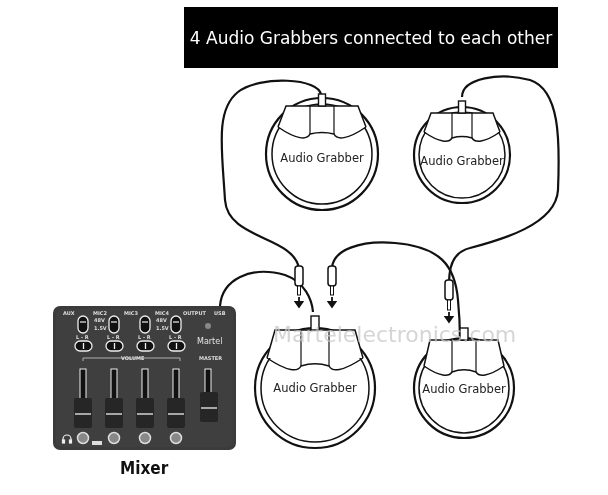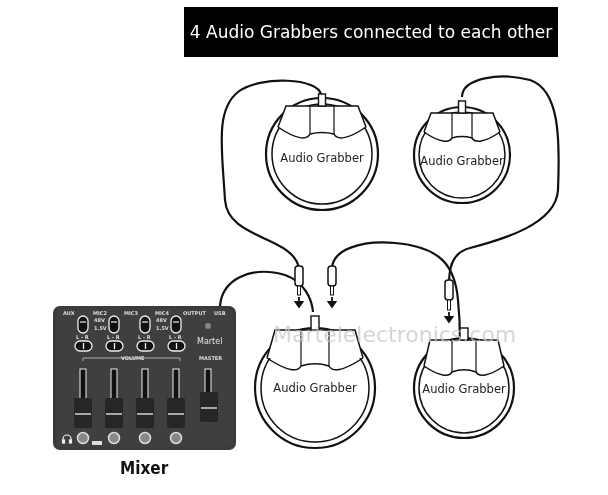--- a/index.html
+++ b/index.html
@@ -1,17 +1,17 @@
 <!DOCTYPE html>
 <html><head>
 <meta charset="utf-8">
 <style>
   html, body { margin: 0; padding: 0; background: #ffffff; }
   body { width: 608px; height: 495px; position: relative; overflow: hidden; font-family: "DejaVu Sans", sans-serif; }
-  .title-box { position: absolute; left: 184px; top: 7px; width: 374px; height: 50px; background: #000; color: #fff; display: flex; align-items: center; justify-content: center; font-family: "DejaVu Sans", sans-serif; font-size: 17px; }
+  .title-box { position: absolute; left: 184px; top: 7px; width: 374px; height: 61px; background: #000; color: #fff; display: flex; align-items: center; justify-content: center; font-family: "DejaVu Sans", sans-serif; font-size: 17px; }
   svg.diagram { position: absolute; left: 0; top: 0; }
   .grabber-label { font-family: "DejaVu Sans", sans-serif; font-size: 11.5px; fill: #222; }
   .watermark { font-family: "DejaVu Sans", sans-serif; font-size: 22px; fill: #c8c8c8; opacity: 0.75; }
   .mixer-small { font-family: "DejaVu Sans", sans-serif; font-size: 5px; fill: #ddd; font-weight: bold; }
   .mixer-brand { font-family: "DejaVu Sans", sans-serif; font-size: 8px; fill: #e5e5e5; }
   .mixer-caption { position: absolute; left: 120px; top: 457px; font-family: "DejaVu Sans", sans-serif; font-weight: bold; font-size: 18px; color: #111; transform: scaleX(0.85); transform-origin: left; }
 </style>
 </head>
 <body>
 

